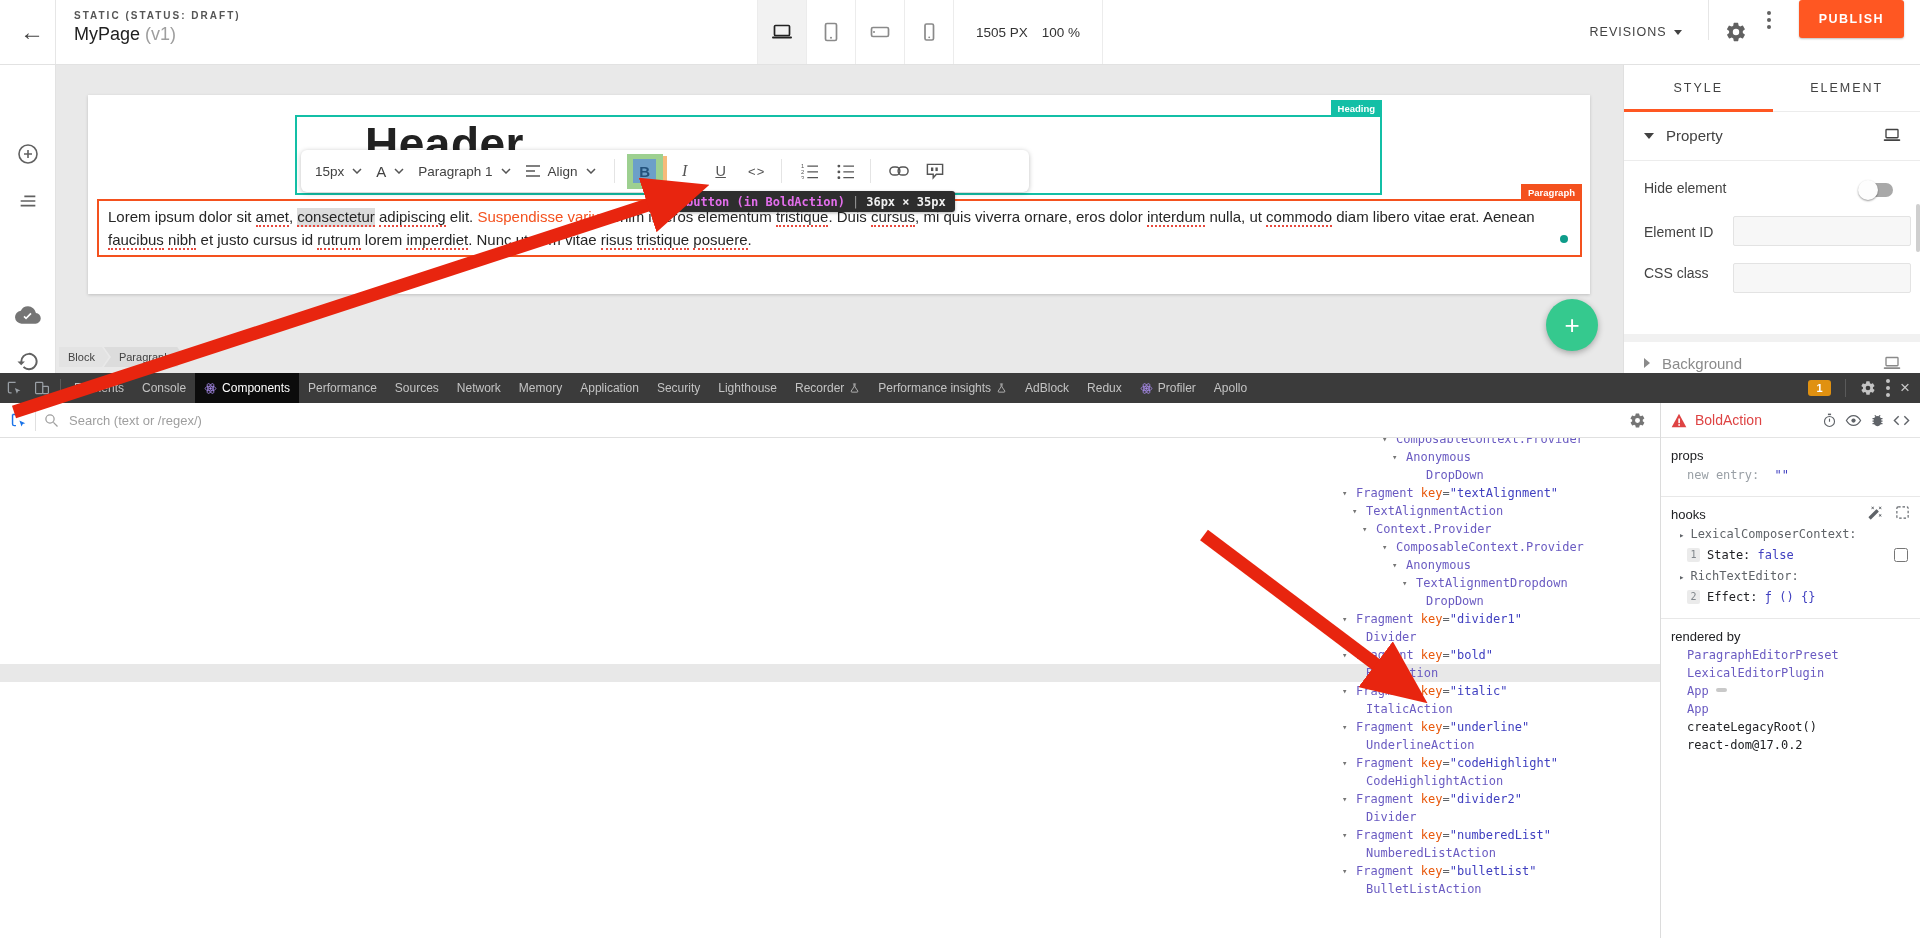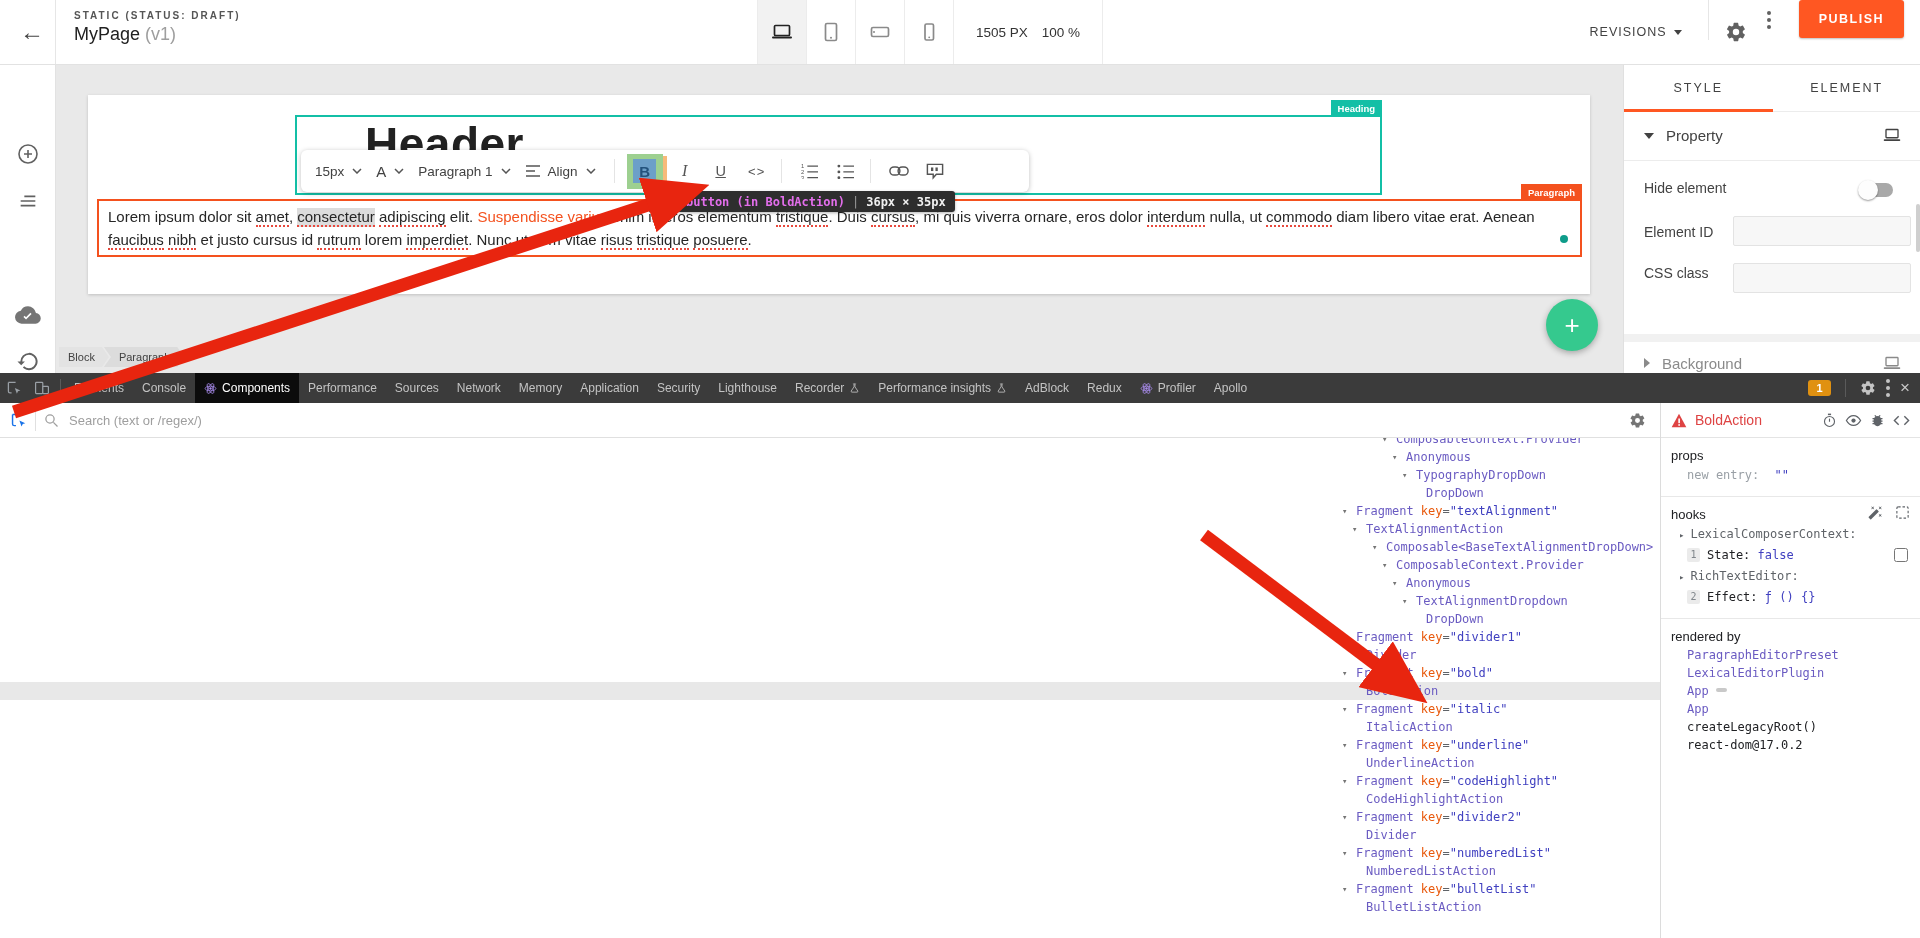--- a/index.html
+++ b/index.html
@@ -488,25 +488,24 @@
     <span class="rx-gear">
       <svg width="17" height="17" viewBox="0 0 24 24">
           <path fill="#757575" d="M19.4 13c.04-.33.06-.66.06-1s-.02-.67-.06-1l2.1-1.65a.5.5 0 00.12-.64l-2-3.46a.5.5 0 00-.6-.22l-2.5 1a7.6 7.6 0 00-1.7-1l-.4-2.65A.5.5 0 0013.9 2h-4a.5.5 0 00-.5.42l-.4 2.65c-.6.25-1.17.59-1.7 1l-2.5-1a.5.5 0 00-.6.22l-2 3.46a.5.5 0 00.12.64L4.5 11c-.04.33-.06.66-.06 1s.02.67.06 1l-2.1 1.65a.5.5 0 00-.12.64l2 3.46c.14.24.42.33.6.22l2.5-1c.53.41 1.1.75 1.7 1l.4 2.65c.04.24.25.42.5.42h4c.25 0 .46-.18.5-.42l.4-2.65c.6-.25 1.17-.59 1.7-1l2.5 1c.25.1.5 0 .6-.22l2-3.46a.5.5 0 00-.12-.64L19.4 13zM12 15.5a3.5 3.5 0 110-7 3.5 3.5 0 010 7z"></path>
         </svg>
     </span>
   </div>
 
   <div class="tree-pane" id="tree">
       <div class="trow cut" style="padding-left: 1382px;"><span class="tarrow">▾</span><span class="cname">ComposableContext.Provider</span></div>
       <div class="trow" style="padding-left: 1392px;"><span class="tarrow">▾</span><span class="cname">Anonymous</span></div>
-      <div class="trow" style="padding-left: 1402px;"><span class="tarrow">▾</span><span class="cname">TypographyDropDown</span></div>
       <div class="trow" style="padding-left: 1412px;"><span class="tarrow"></span><span class="cname">DropDown</span></div>
       <div class="trow" style="padding-left: 1342px;"><span class="tarrow">▾</span><span class="cname">Fragment</span><span class="ckey">key</span><span class="ceq">=</span><span class="cstr">"textAlignment"</span></div>
       <div class="trow" style="padding-left: 1352px;"><span class="tarrow">▾</span><span class="cname">TextAlignmentAction</span></div>
-      <div class="trow" style="padding-left: 1372px;"><span class="tarrow">▾</span><span class="cname">Composable&lt;BaseTextAlignmentDropDown&gt;</span></div>
+      <div class="trow" style="padding-left: 1362px;"><span class="tarrow">▾</span><span class="cname">Context.Provider</span></div>
       <div class="trow" style="padding-left: 1382px;"><span class="tarrow">▾</span><span class="cname">ComposableContext.Provider</span></div>
       <div class="trow" style="padding-left: 1392px;"><span class="tarrow">▾</span><span class="cname">Anonymous</span></div>
       <div class="trow" style="padding-left: 1402px;"><span class="tarrow">▾</span><span class="cname">TextAlignmentDropdown</span></div>
       <div class="trow" style="padding-left: 1412px;"><span class="tarrow"></span><span class="cname">DropDown</span></div>
       <div class="trow" style="padding-left: 1342px;"><span class="tarrow">▾</span><span class="cname">Fragment</span><span class="ckey">key</span><span class="ceq">=</span><span class="cstr">"divider1"</span></div>
       <div class="trow" style="padding-left: 1352px;"><span class="tarrow"></span><span class="cname">Divider</span></div>
       <div class="trow" style="padding-left: 1342px;"><span class="tarrow">▾</span><span class="cname">Fragment</span><span class="ckey">key</span><span class="ceq">=</span><span class="cstr">"bold"</span></div>
       <div class="trow hl" style="padding-left: 1352px;"><span class="tarrow"></span><span class="cname">BoldAction</span></div>
       <div class="trow" style="padding-left: 1342px;"><span class="tarrow">▾</span><span class="cname">Fragment</span><span class="ckey">key</span><span class="ceq">=</span><span class="cstr">"italic"</span></div>
       <div class="trow" style="padding-left: 1352px;"><span class="tarrow"></span><span class="cname">ItalicAction</span></div>

